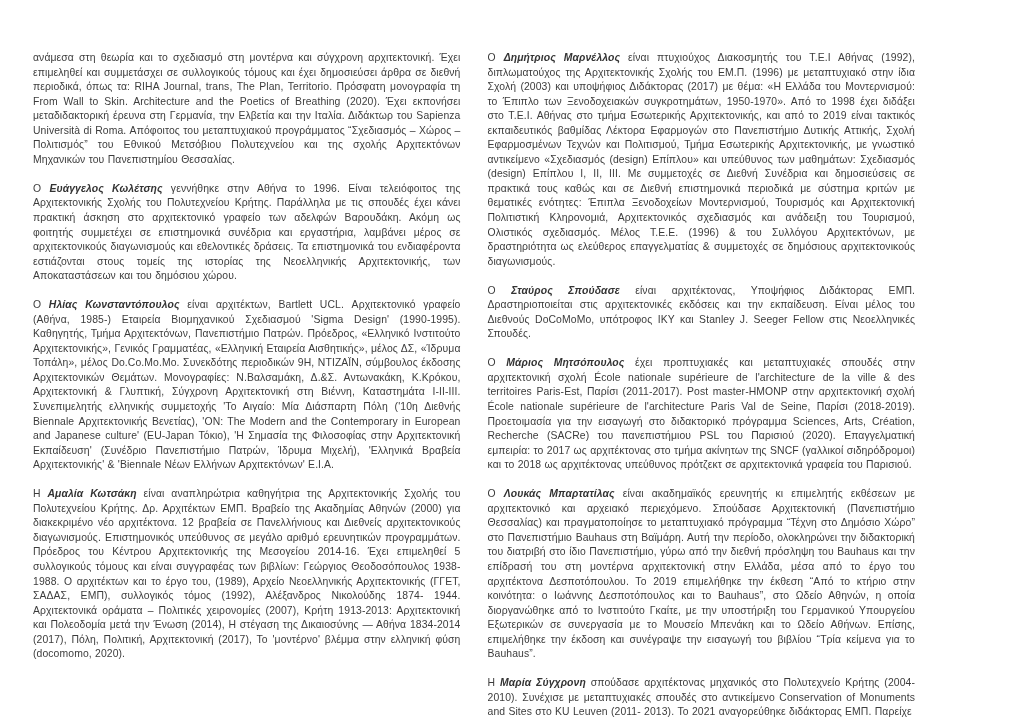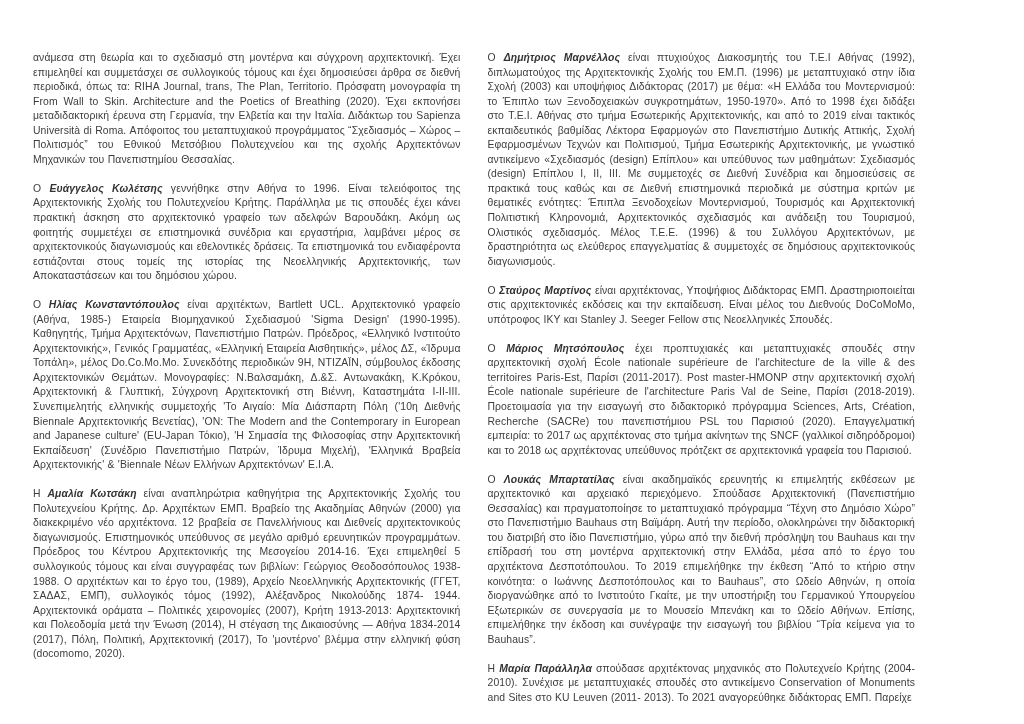--- a/index.html
+++ b/index.html
@@ -49,19 +49,19 @@
 <div class="page">
   <div class="columns">
     <div class="col">
         <p class="para">ανάμεσα στη θεωρία και το σχεδιασμό στη μοντέρνα και σύγχρονη αρχιτεκτονική. Έχει επιμεληθεί και συμμετάσχει σε συλλογικούς τόμους και έχει δημοσιεύσει άρθρα σε διεθνή περιοδικά, όπως τα: RIHA Journal, trans, The Plan, Territorio. Πρόσφατη μονογραφία τη From Wall to Skin. Architecture and the Poetics of Breathing (2020). Έχει εκπονήσει μεταδιδακτορική έρευνα στη Γερμανία, την Ελβετία και την Ιταλία.  Διδάκτωρ του Sapienza Università di Roma. Απόφοιτος του μεταπτυχιακού προγράμματος “Σχεδιασμός – Χώρος – Πολιτισμός” του Εθνικού Μετσόβιου Πολυτεχνείου και της σχολής Αρχιτεκτόνων Μηχανικών του Πανεπιστημίου Θεσσαλίας.</p>
         <p class="para">Ο <strong>Ευάγγελος Κωλέτσης</strong> γεννήθηκε στην Αθήνα το 1996. Είναι τελειόφοιτος της Αρχιτεκτονικής Σχολής του Πολυτεχνείου Κρήτης. Παράλληλα με τις σπουδές έχει κάνει πρακτική άσκηση στο αρχιτεκτονικό γραφείο των αδελφών Βαρουδάκη. Ακόμη ως φοιτητής συμμετέχει σε επιστημονικά συνέδρια και εργαστήρια, λαμβάνει μέρος σε αρχιτεκτονικούς διαγωνισμούς και εθελοντικές δράσεις. Τα επιστημονικά του ενδιαφέροντα εστιάζονται στους τομείς της ιστορίας της Νεοελληνικής Αρχιτεκτονικής, των Αποκαταστάσεων και του δημόσιου χώρου.</p>
         <p class="para">Ο <strong>Ηλίας Κωνσταντόπουλος</strong> είναι αρχιτέκτων, Bartlett UCL. Αρχιτεκτονικό γραφείο (Αθήνα, 1985-) Εταιρεία Βιομηχανικού Σχεδιασμού 'Sigma Design' (1990-1995). Καθηγητής, Τμήμα Αρχιτεκτόνων, Πανεπιστήμιο Πατρών. Πρόεδρος, «Ελληνικό Ινστιτούτο Αρχιτεκτονικής», Γενικός Γραμματέας, «Ελληνική Εταιρεία Αισθητικής», μέλος ΔΣ, «Ίδρυμα Τοπάλη», μέλος Do.Co.Mo.Mo. Συνεκδότης περιοδικών 9Η, ΝΤΙΖΑΪΝ, σύμβουλος έκδοσης Αρχιτεκτονικών Θεμάτων. Μονογραφίες: Ν.Βαλσαμάκη, Δ.&amp;Σ. Αντωνακάκη, Κ.Κρόκου, Αρχιτεκτονική &amp; Γλυπτική, Σύγχρονη Αρχιτεκτονική στη Βιέννη, Καταστημάτα Ι-ΙΙ-ΙΙΙ. Συνεπιμελητής ελληνικής συμμετοχής 'Το Αιγαίο: Μία Διάσπαρτη Πόλη ('10η Διεθνής Biennale Αρχιτεκτονικής Βενετίας), 'ON: The Modern and the Contemporary in European and Japanese culture' (EU-Japan Τόκιο), 'Η Σημασία της Φιλοσοφίας στην Αρχιτεκτονική Εκπαίδευση' (Συνέδριο Πανεπιστήμιο Πατρών, Ίδρυμα Μιχελή), 'Ελληνικά Βραβεία Αρχιτεκτονικής' &amp; 'Biennale Νέων Ελλήνων Αρχιτεκτόνων' Ε.Ι.Α.</p>
         <p class="para">Η <strong>Αμαλία Κωτσάκη</strong> είναι αναπληρώτρια καθηγήτρια της Αρχιτεκτονικής Σχολής του Πολυτεχνείου Κρήτης. Δρ. Αρχιτέκτων ΕΜΠ. Βραβείο της Ακαδημίας Αθηνών (2000) για διακεκριμένο νέο αρχιτέκτονα. 12 βραβεία σε Πανελλήνιους και Διεθνείς αρχιτεκτονικούς διαγωνισμούς. Επιστημονικός υπεύθυνος  σε μεγάλο αριθμό ερευνητικών προγραμμάτων. Πρόεδρος του Κέντρου Αρχιτεκτονικής της Μεσογείου 2014-16. Έχει επιμεληθεί 5 συλλογικούς τόμους και είναι συγγραφέας των βιβλίων: Γεώργιος Θεοδοσόπουλος 1938-1988. Ο αρχιτέκτων και το έργο του, (1989), Αρχείο Νεοελληνικής Αρχιτεκτονικής (ΓΓΕΤ, ΣΑΔΑΣ, ΕΜΠ), συλλογικός τόμος (1992), Αλέξανδρος Νικολούδης 1874- 1944. Αρχιτεκτονικά οράματα – Πολιτικές χειρονομίες (2007), Κρήτη 1913-2013: Αρχιτεκτονική και Πολεοδομία μετά την Ένωση (2014), Η στέγαση της Δικαιοσύνης — Αθήνα 1834-2014 (2017), Πόλη, Πολιτική, Αρχιτεκτονική (2017), Το 'μοντέρνο'  βλέμμα  στην ελληνική φύση (docomomo, 2020).</p>
       </div>
     <div class="col">
         <p class="para">Ο <strong>Δημήτριος Μαρνέλλος</strong> είναι πτυχιούχος Διακοσμητής του Τ.Ε.Ι Αθήνας (1992), διπλωματούχος της Αρχιτεκτονικής Σχολής του ΕΜ.Π. (1996) με μεταπτυχιακό στην ίδια Σχολή (2003) και υποψήφιος Διδάκτορας (2017) με θέμα: «Η Ελλάδα του Μοντερνισμού: το Έπιπλο των  Ξενοδοχειακών συγκροτημάτων, 1950-1970». Από το 1998 έχει διδάξει στο Τ.Ε.Ι. Αθήνας στο τμήμα Εσωτερικής Αρχιτεκτονικής, και από το 2019 είναι τακτικός εκπαιδευτικός βαθμίδας Λέκτορα Εφαρμογών στο Πανεπιστήμιο Δυτικής Αττικής, Σχολή Εφαρμοσμένων Τεχνών και Πολιτισμού, Τμήμα Εσωτερικής Αρχιτεκτονικής,  με γνωστικό αντικείμενο «Σχεδιασμός (design) Επίπλου» και υπεύθυνος των μαθημάτων: Σχεδιασμός (design) Επίπλου Ι, ΙΙ, ΙΙΙ. Με συμμετοχές σε Διεθνή Συνέδρια και δημοσιεύσεις σε πρακτικά τους καθώς και σε Διεθνή επιστημονικά περιοδικά με σύστημα κριτών με θεματικές ενότητες: Έπιπλα  Ξενοδοχείων Μοντερνισμού, Τουρισμός και Αρχιτεκτονική Πολιτιστική Κληρονομιά, Αρχιτεκτονικός σχεδιασμός και ανάδειξη του Τουρισμού,  Ολιστικός σχεδιασμός. Μέλος Τ.Ε.Ε. (1996) &amp; του Συλλόγου Αρχιτεκτόνων, με δραστηριότητα ως ελεύθερος επαγγελματίας &amp; συμμετοχές σε δημόσιους αρχιτεκτονικούς διαγωνισμούς.</p>
-        <p class="para">Ο <strong>Σταύρος Μαρτίνος</strong> είναι αρχιτέκτονας, Υποψήφιος Διδάκτορας ΕΜΠ. Δραστηριοποιείται στις αρχιτεκτονικές εκδόσεις και την εκπαίδευση. Είναι μέλος του Διεθνούς DoCoMoMo, υπότροφος ΙΚΥ και Stanley J. Seeger Fellow στις Νεοελληνικές Σπουδές.</p>
+        <p class="para">Ο <strong>Σταύρος Σπούδασε</strong> είναι αρχιτέκτονας, Υποψήφιος Διδάκτορας ΕΜΠ. Δραστηριοποιείται στις αρχιτεκτονικές εκδόσεις και την εκπαίδευση. Είναι μέλος του Διεθνούς DoCoMoMo, υπότροφος ΙΚΥ και Stanley J. Seeger Fellow στις Νεοελληνικές Σπουδές.</p>
         <p class="para">Ο <strong>Μάριος Μητσόπουλος</strong> έχει προπτυχιακές και μεταπτυχιακές σπουδές στην αρχιτεκτονική σχολή École nationale supérieure de l'architecture de la ville &amp; des territoires Paris-Est, Παρίσι (2011-2017). Post master-HMONP στην αρχιτεκτονική σχολή École nationale supérieure de l'architecture Paris Val de Seine, Παρίσι (2018-2019). Προετοιμασία για την εισαγωγή στο διδακτορικό πρόγραμμα Sciences, Arts, Création, Recherche (SACRe) του πανεπιστήμιου PSL του Παρισιού (2020). Επαγγελματική εμπειρία: το 2017 ως αρχιτέκτονας στο τμήμα ακίνητων της SNCF (γαλλικοί σιδηρόδρομοι) και το 2018 ως αρχιτέκτονας υπεύθυνος πρότζεκτ σε αρχιτεκτονικά γραφεία του Παρισιού.</p>
         <p class="para">Ο <strong>Λουκάς Μπαρτατίλας</strong> είναι ακαδημαϊκός ερευνητής κι επιμελητής εκθέσεων με αρχιτεκτονικό και αρχειακό περιεχόμενο. Σπούδασε Αρχιτεκτονική (Πανεπιστήμιο Θεσσαλίας) και πραγματοποίησε το μεταπτυχιακό πρόγραμμα “Τέχνη στο Δημόσιο Χώρο” στο Πανεπιστήμιο Bauhaus στη Βαϊμάρη. Αυτή την περίοδο, ολοκληρώνει την διδακτορική του διατριβή στο ίδιο Πανεπιστήμιο, γύρω από την διεθνή πρόσληψη του Bauhaus και την επίδρασή του στη μοντέρνα αρχιτεκτονική στην Ελλάδα, μέσα από το έργο του αρχιτέκτονα Δεσποτόπουλου. Το 2019 επιμελήθηκε την έκθεση “Από το κτήριο στην κοινότητα: ο Ιωάννης Δεσποτόπουλος και το Bauhaus”, στο Ωδείο Αθηνών, η οποία διοργανώθηκε από το Ινστιτούτο Γκαίτε, με την υποστήριξη του Γερμανικού Υπουργείου Εξωτερικών σε συνεργασία με το Μουσείο Μπενάκη και το Ωδείο Αθήνων. Επίσης, επιμελήθηκε την έκδοση και συνέγραψε την εισαγωγή του βιβλίου “Τρία κείμενα για το Bauhaus”.</p>
-        <p class="para">Η <strong>Μαρία Παράλληλα</strong> σπούδασε αρχιτέκτονας μηχανικός στο Πολυτεχνείο Κρήτης (2004-2010). Συνέχισε με μεταπτυχιακές σπουδές στο αντικείμενο Conservation of Monuments and Sites στο KU Leuven (2011- 2013). Το 2021 αναγορεύθηκε διδάκτορας ΕΜΠ. Παρείχε</p>
+        <p class="para">Η <strong>Μαρία Σύγχρονη</strong> σπούδασε αρχιτέκτονας μηχανικός στο Πολυτεχνείο Κρήτης (2004-2010). Συνέχισε με μεταπτυχιακές σπουδές στο αντικείμενο Conservation of Monuments and Sites στο KU Leuven (2011- 2013). Το 2021 αναγορεύθηκε διδάκτορας ΕΜΠ. Παρείχε</p>
       </div>
   </div>
 </div>
 
 </body></html>

